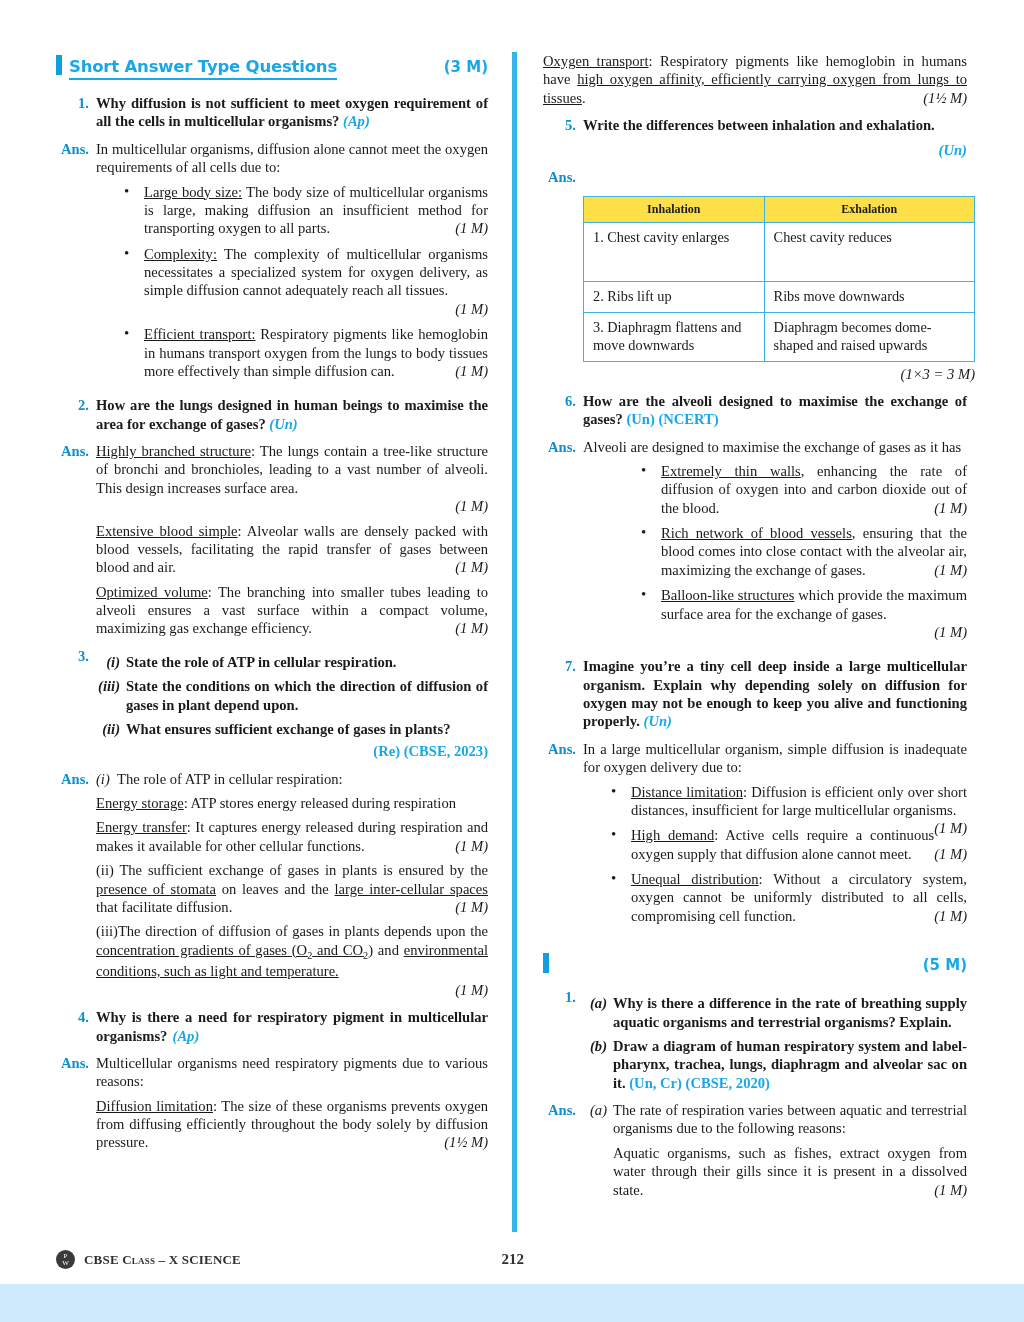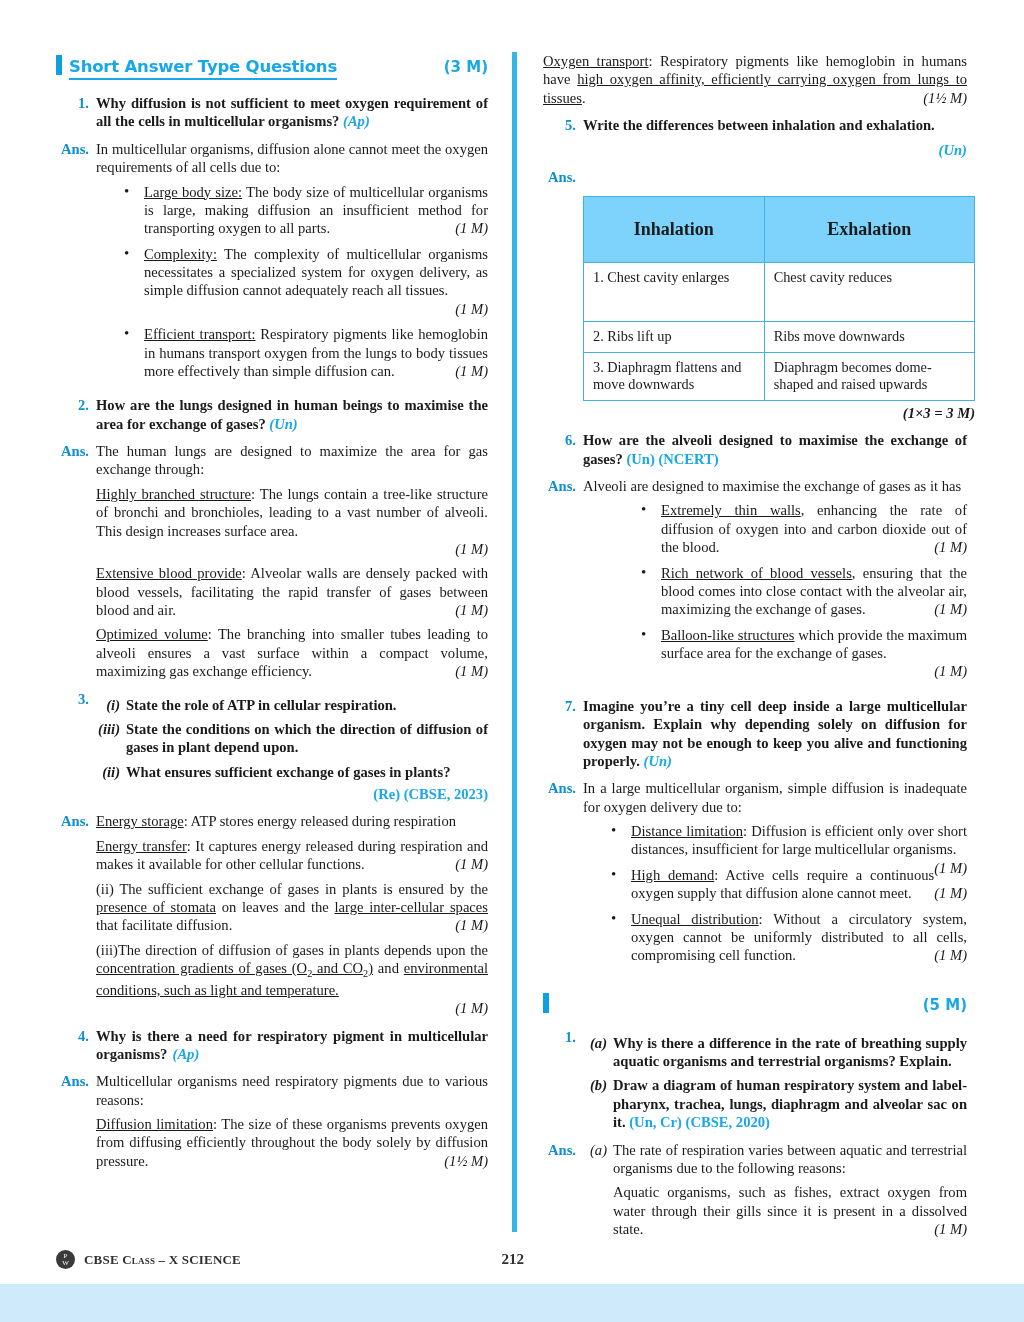--- a/index.html
+++ b/index.html
@@ -172,34 +172,33 @@
     width: 392px;
     font-size: 14.3px;
   }
   table.cmp th, table.cmp td {
     border: 1.3px solid #3fb3e3;
     padding: 6px 9px;
     vertical-align: top;
     line-height: 1.25;
   }
   table.cmp th {
-    background: #7dd3fc;
+    background: #fde047;
     text-align: center;
     font-weight: bold;
-    font-size: 18px;
-    padding: 21px 9px;
+    font-size: 12px;
+    padding: 5px 9px;
   }
   table.cmp td.r1 { height: 46px; }
   .tbl-mark {
     text-align: right;
     font-style: italic;
     width: 392px;
     margin-top: 4px;
     font-size: 14.6px;
-    font-weight: bold;
   }
 
   
   .footer {
     position: absolute;
     left: 56px; bottom: 53px;
     width: 920px;
     display: flex;
     align-items: center;
     font-family: "Liberation Serif", serif;
@@ -274,24 +273,23 @@
       <div class="qa">
         <div class="gutter num">2.</div>
         <div class="body">
           <p class="q-text"><span>How are the lungs designed in human beings to maximise the area for exchange of gases?</span>
             <span class="tag it">(Un)</span></p>
         </div>
       </div>
       <div class="qa">
         <div class="gutter ans">Ans.</div>
         <div class="body">
-          <p class="a-text">The human lungs are designed to maximize the area for gas exchange through:</p>
           <p class="a-text"><span class="u">Highly branched structure</span><span>: The lungs contain a tree-like structure of bronchi and bronchioles, leading to a vast number of alveoli. This design increases surface area.</span>
             <span class="mk-line" style="display:block">(1 M)</span></p>
-          <p class="a-text"><span class="u">Extensive blood provide</span><span>: Alveolar walls are densely packed with blood vessels, facilitating the rapid transfer of gases between blood and air.</span><span class="it" style="float:right">(1 M)</span></p>
+          <p class="a-text"><span class="u">Extensive blood simple</span><span>: Alveolar walls are densely packed with blood vessels, facilitating the rapid transfer of gases between blood and air.</span><span class="it" style="float:right">(1 M)</span></p>
           <p class="a-text"><span class="u">Optimized volume</span><span>: The branching into smaller tubes leading to alveoli ensures a vast surface within a compact volume, maximizing gas exchange efficiency.</span><span class="it" style="float:right">(1 M)</span></p>
         </div>
       </div>
 
       <div class="qa">
         <div class="gutter num">3.</div>
         <div class="body">
           <div class="sub">
             <div class="rn it">(i)</div>
             <div class="st">State the role of ATP in cellular respiration.</div>
@@ -304,20 +302,21 @@
             <div class="rn it">(ii)</div>
             <div class="st">What ensures sufficient exchange of gases in plants?</div>
           </div>
           <p style="text-align:right;margin-top:4px">
             <span class="tag">(Re) (CBSE, 2023)</span></p>
         </div>
       </div>
       <div class="qa">
         <div class="gutter ans">Ans.</div>
         <div class="body">
+          <p class="a-text"><span class="it">(i)</span>&nbsp;&nbsp;<span>The role of ATP in cellular respiration:</span></p>
           <p class="a-text"><span class="u">Energy storage</span><span>: ATP stores energy released during respiration</span></p>
           <p class="a-text"><span class="u">Energy transfer</span><span>: It captures energy released during respiration and makes it available for other cellular functions.</span><span class="it" style="float:right">(1 M)</span></p>
           <p class="a-text"><span>(ii) The sufficient exchange of gases in plants is ensured by the </span><span class="u">presence of stomata</span><span> on leaves and the </span><span class="u">large inter-cellular spaces</span><span> that facilitate diffusion.</span><span class="it" style="float:right">(1 M)</span></p>
           <p class="a-text"><span>(iii)The direction of diffusion of gases in plants depends upon the </span><span class="u">concentration gradients of gases (O<sub>2</sub> and CO<sub>2</sub>)</span><span> and </span><span class="u">environmental conditions, such as light and temperature.</span>
             <span class="mk-line" style="display:block">(1 M)</span></p>
         </div>
       </div>
 
       <div class="qa">
         <div class="gutter num">4.</div>

